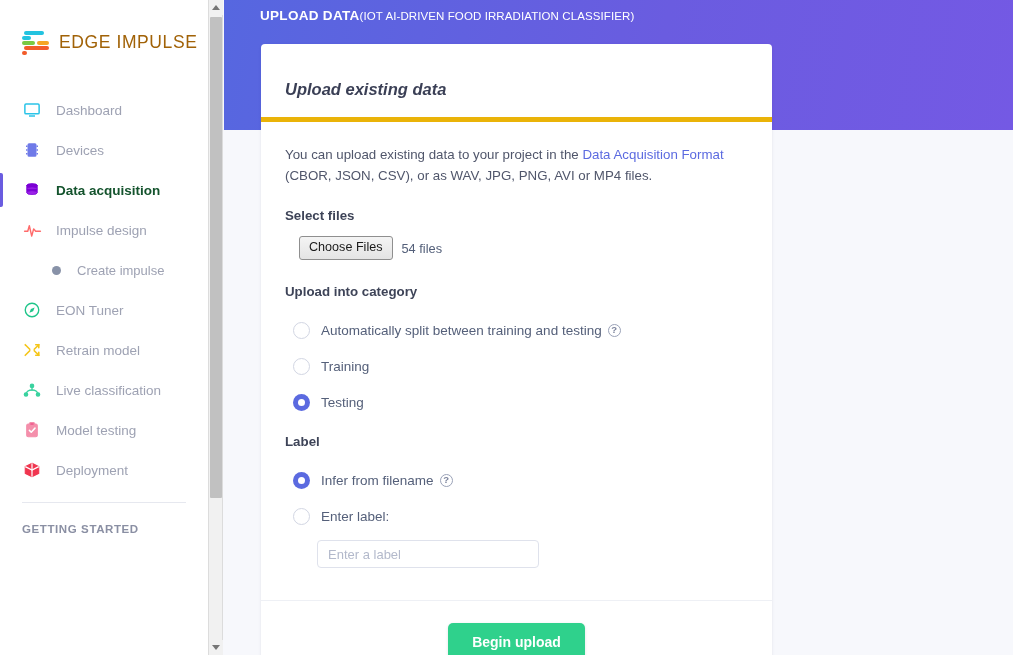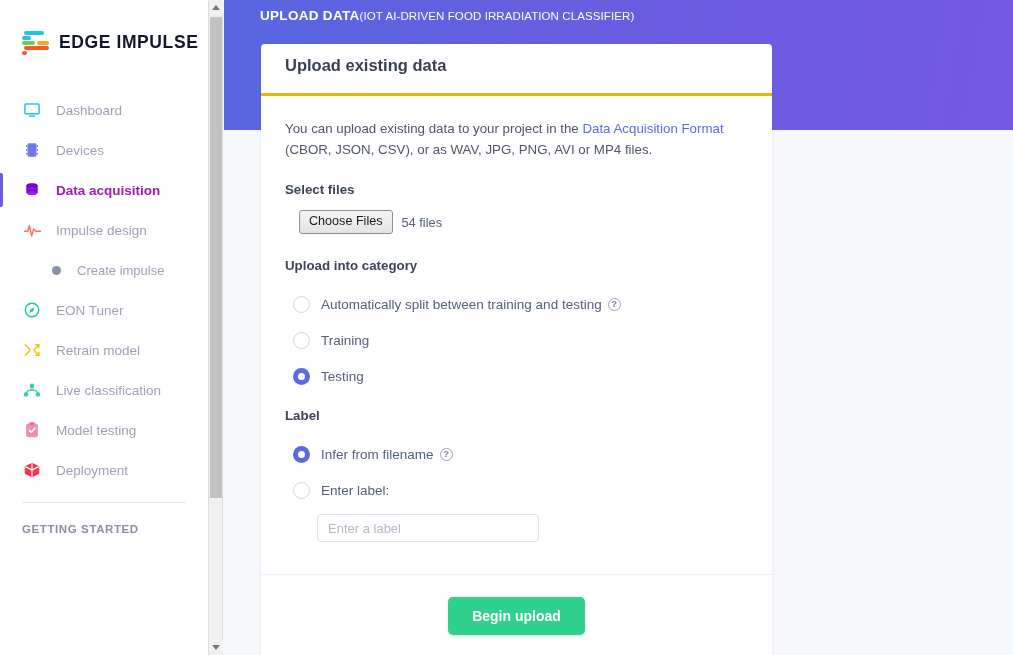--- a/index.html
+++ b/index.html
@@ -45,23 +45,23 @@
     border-radius: 2px;
   }
   .lb1 { background:#23c3e0; left:2px;  top:2px;  width:20px; }
   .lb1b{ background:#23c3e0; left:0px;  top:7px;  width:9px;  }
   .lb2 { background:#7ac943; left:0px;  top:12px; width:13px; }
   .lb2b{ background:#f5a623; left:15px; top:12px; width:12px; }
   .lb3 { background:#f25c2a; left:2px;  top:17px; width:25px; }
   .lb3b{ background:#f25c2a; left:0px;  top:22px; width:5px;  }
   .logo-text {
     font-size: 17.5px;
-    font-weight: 700;
+    font-weight: 400;
     letter-spacing: 0.6px;
-    color: #0f172a;
+    color: #a16207;
     white-space: nowrap;
   }
 
   .nav { margin-top: 30px; }
   .nav-item {
     position: relative;
     display: flex;
     align-items: center;
     height: 40px;
     padding-left: 22px;
@@ -72,21 +72,21 @@
     width: 20px; height: 20px;
     display: flex; align-items: center; justify-content: center;
     flex: 0 0 20px;
   }
   .nav-item .nav-label {
     font-size: 13.5px;
     color: #9ea2b3;
     white-space: nowrap;
   }
   .nav-item.active .nav-label {
-    color: #a21caf;
+    color: #14532d;
     font-weight: 600;
   }
   .nav-item.active::before {
     content: "";
     position: absolute;
     left: 0; top: 3px;
     width: 3px; height: 34px;
     background: #6a5ce0;
     border-radius: 0 2px 2px 0;
   }
@@ -187,22 +187,23 @@
   #card {
     position: absolute;
     left: 37px; top: 44px;
     width: 511px;
     min-height: 640px;
     background: #ffffff;
     border-radius: 4px;
     box-shadow: 0 1px 3px rgba(40,45,80,0.10);
   }
   #card .card-head {
-    padding: 12px 24px 18px 24px;
-    border-bottom: 3px solid #eab308;
+    padding: 36px 24px 18px 24px;
+    border-bottom: 5px solid #eab308;
+    font-style: italic;
   }
   .card-title {
     font-size: 16.5px;
     font-weight: 700;
     color: #3a3f55;
   }
   #card .card-body {
     padding: 22px 24px 10px 24px;
   }
   .intro {

